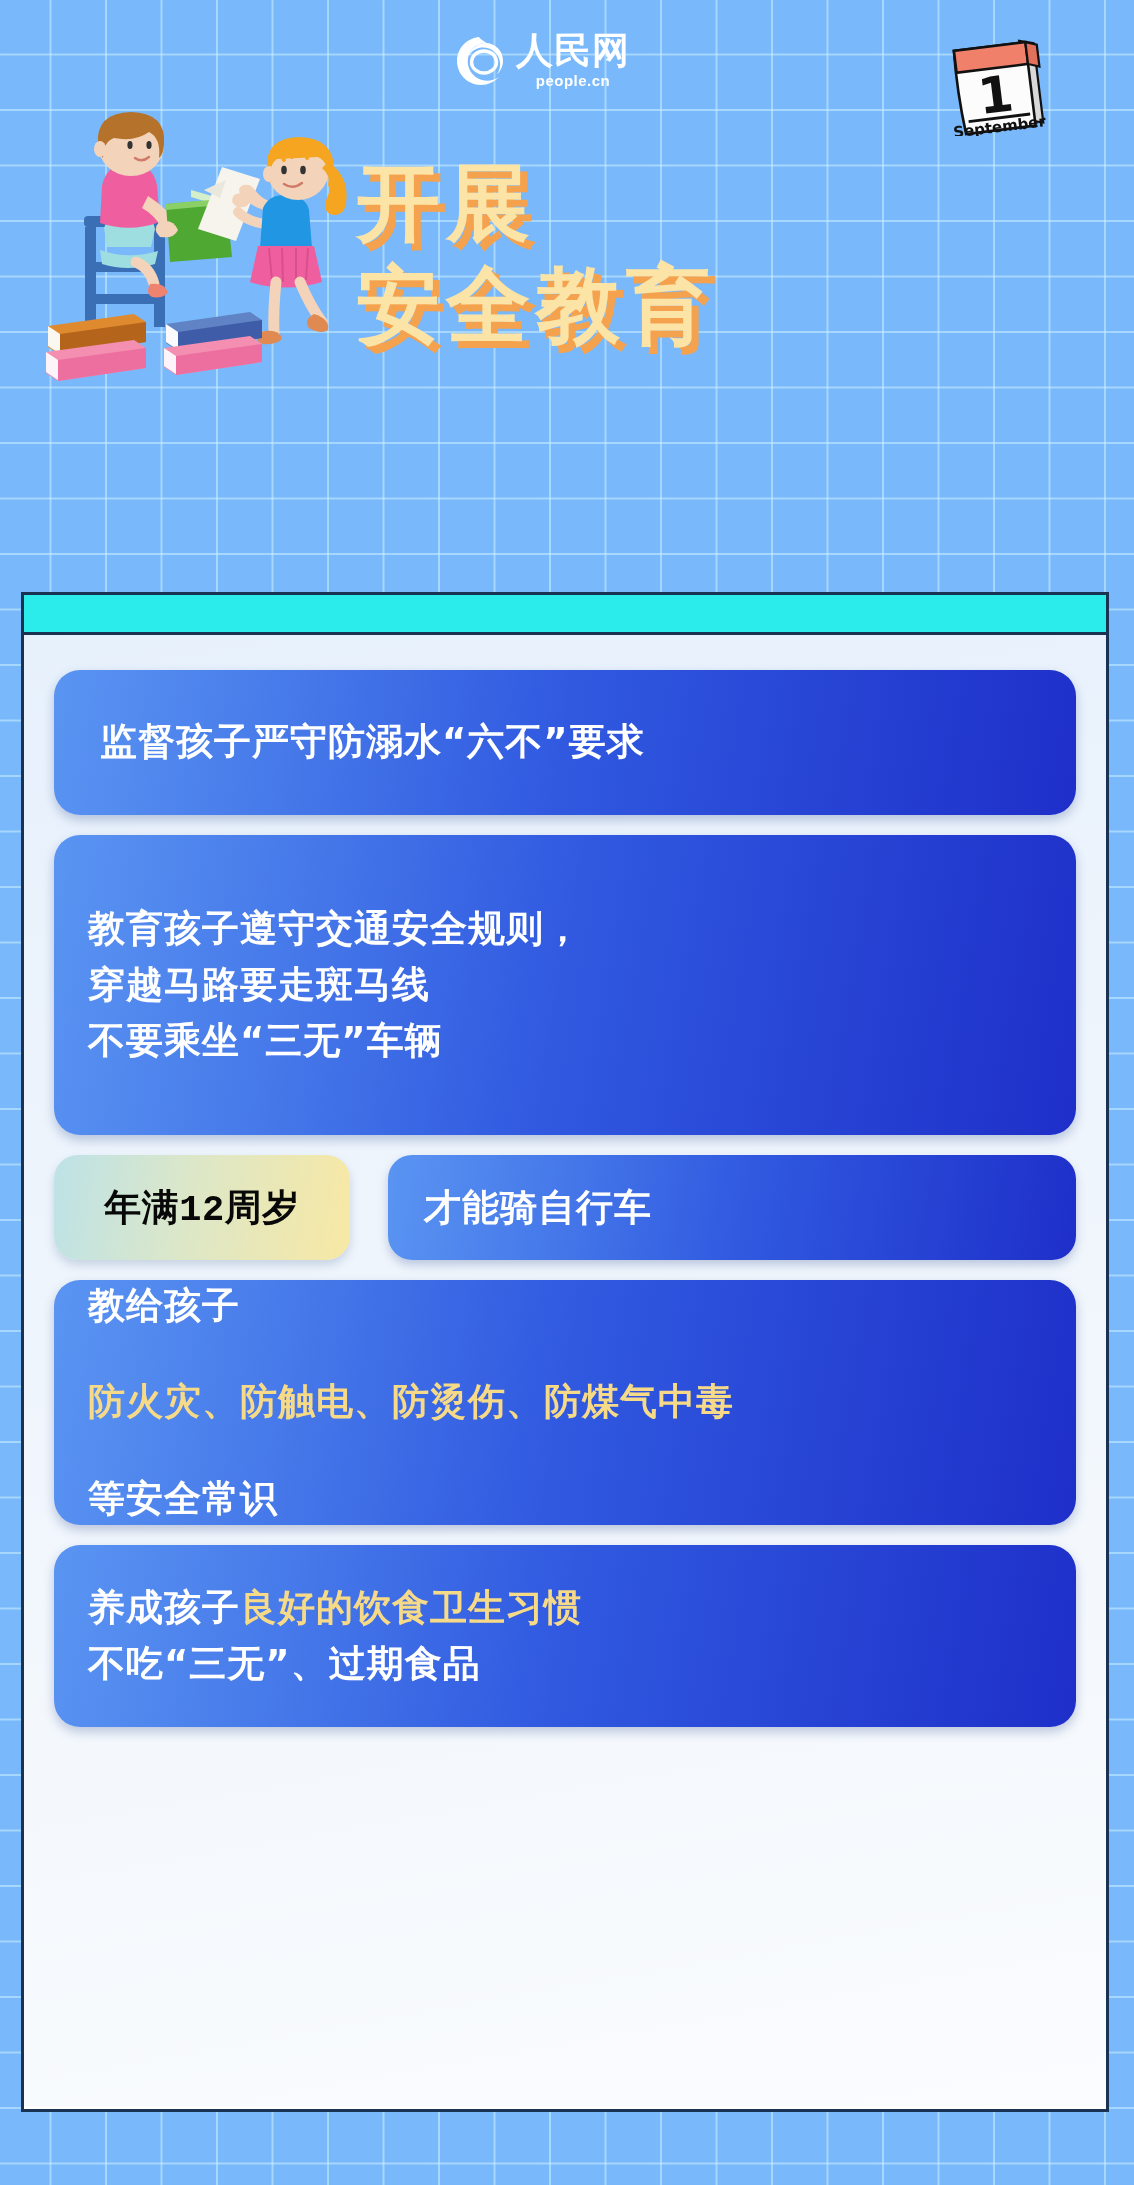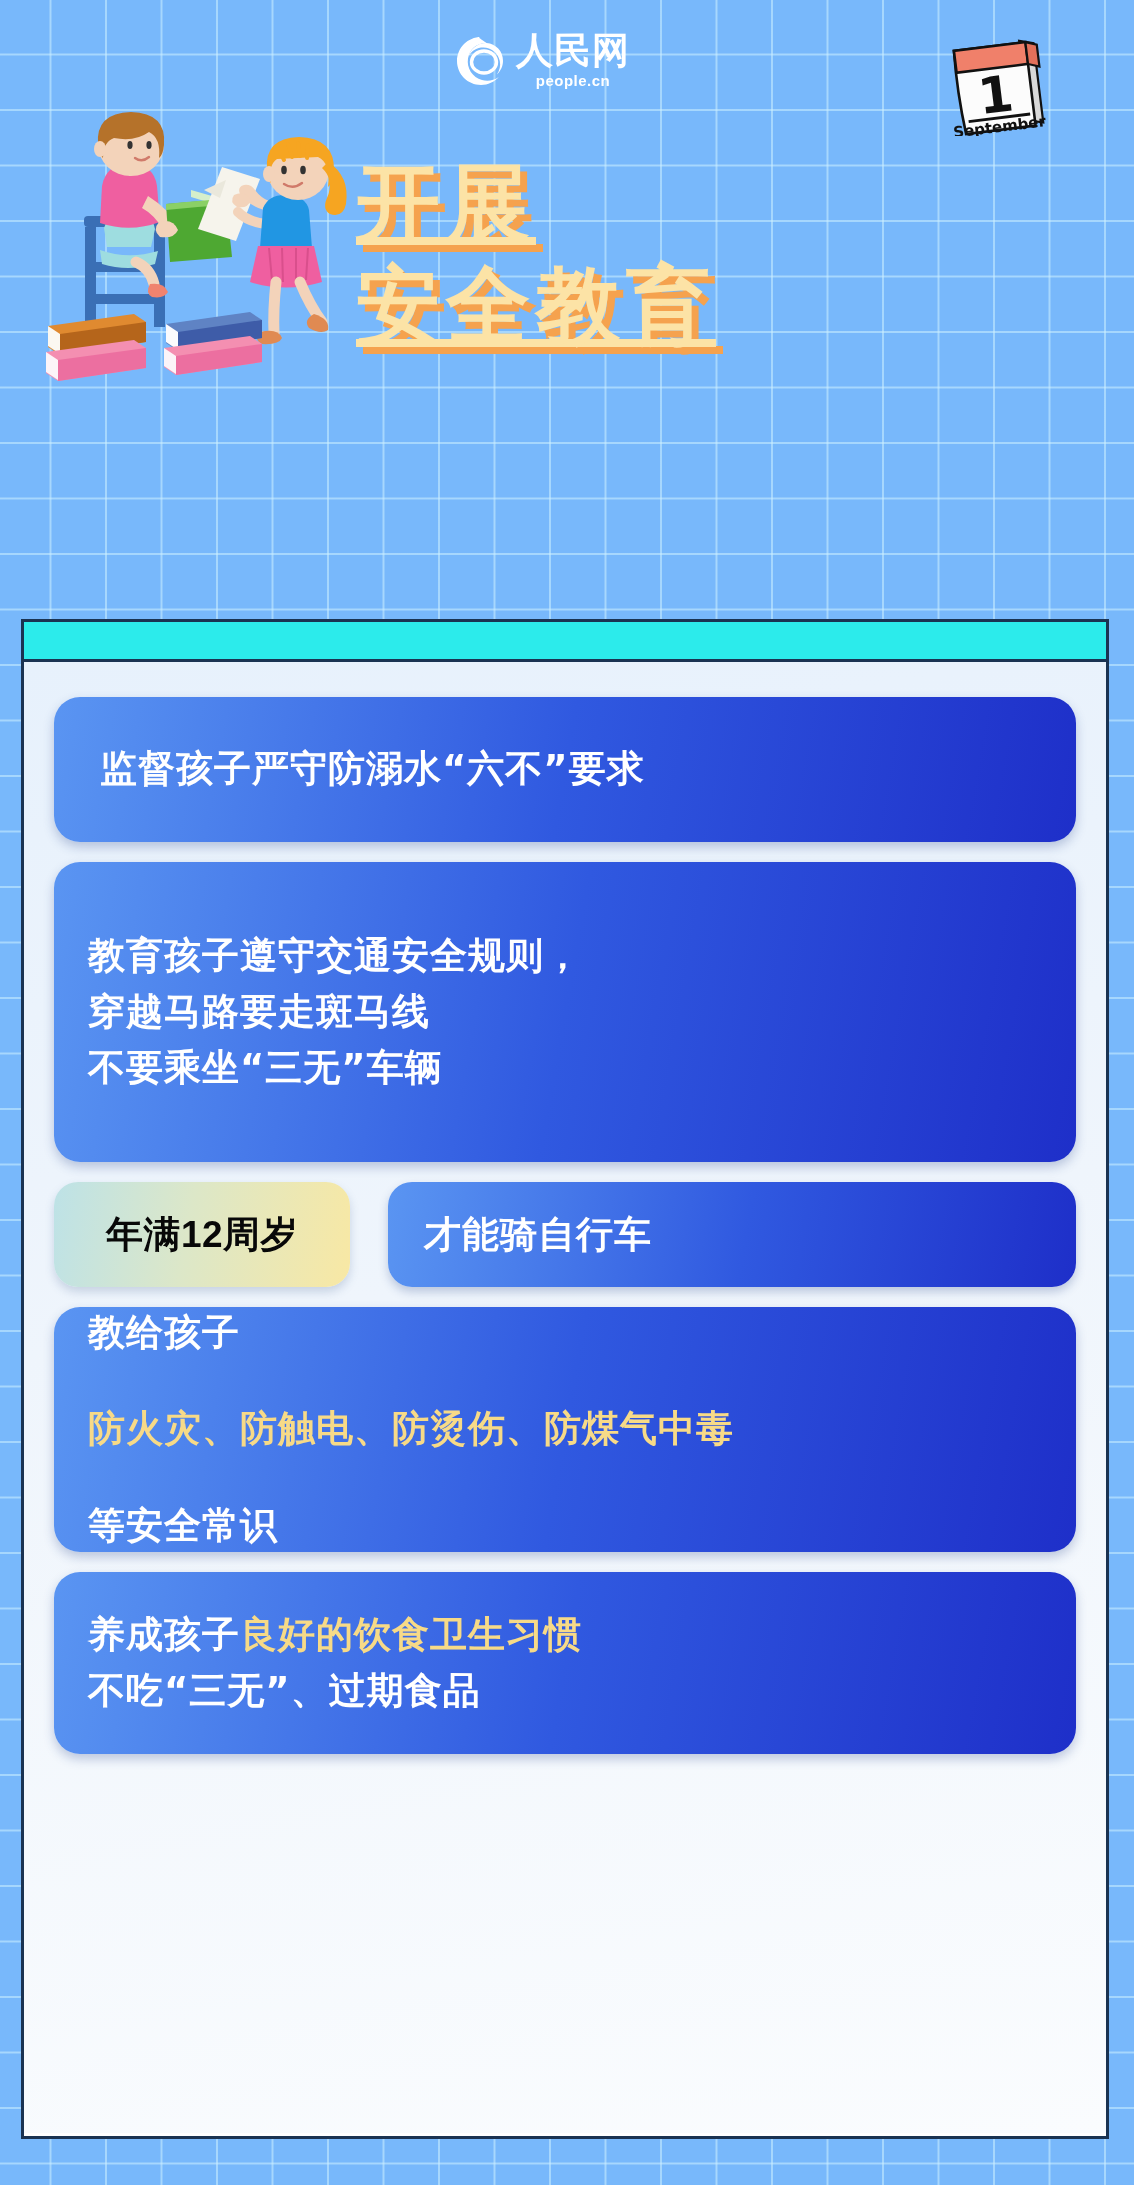--- a/index.html
+++ b/index.html
@@ -42,26 +42,26 @@
   
   .illus{ position:absolute; left:26px; top:112px; width:360px; height:290px; }
 
   
   .headline{ position:absolute; left:356px; top:152px; width:420px; }
   .headline .ln{
     font-family:"DejaVu Sans","Liberation Sans",sans-serif;
     font-size:84px; font-weight:700; letter-spacing:6px;
     color:#FCE3A6;
     text-shadow: 7px 7px 0 #F5A24E;
-    line-height:1.22; white-space:nowrap;text-decoration:underline;
+    line-height:1.22; white-space:nowrap;
   }
 
   
   .panel{
-    position:absolute; left:21px; top:619px; width:1088px; height:1520px;
+    position:absolute; left:21px; top:592px; width:1088px; height:1520px;
     border:3px solid #1A3352;
     background:#ffffff;
   }
   .panel-bar{
     height:40px; width:100%;
     background:#2CEBEB;
     border-bottom:3px solid #1A3352;
   }
   .panel-body{
     height:calc(100% - 43px);
@@ -93,21 +93,21 @@
 
   
   .split-row{ display:flex; gap:38px; height:105px; }
   .pill-yellow{
     width:296px; border-radius:24px;
     background:linear-gradient(100deg,#BDE2E7 0%,#DCE7C8 45%,#F8E8A4 100%);
     box-shadow:0 5px 10px rgba(60,90,140,.22);
     display:flex; align-items:center; justify-content:center;
   }
   .pill-yellow span{
-    font-family:Liberation Sans, sans-serif;
+    font-family:Liberation Mono, monospace;
     font-size:37px; font-weight:700; color:#080808;
     letter-spacing:.5px; white-space:nowrap;
   }
   .pill-blue{
     flex:1; border-radius:24px;
     background:linear-gradient(100deg,#5A95F2 0%,#3059E0 52%,#1E2FC9 100%);
     box-shadow:0 5px 10px rgba(40,70,140,.26);
     display:flex; align-items:center;
     padding-left:36px;
   }

